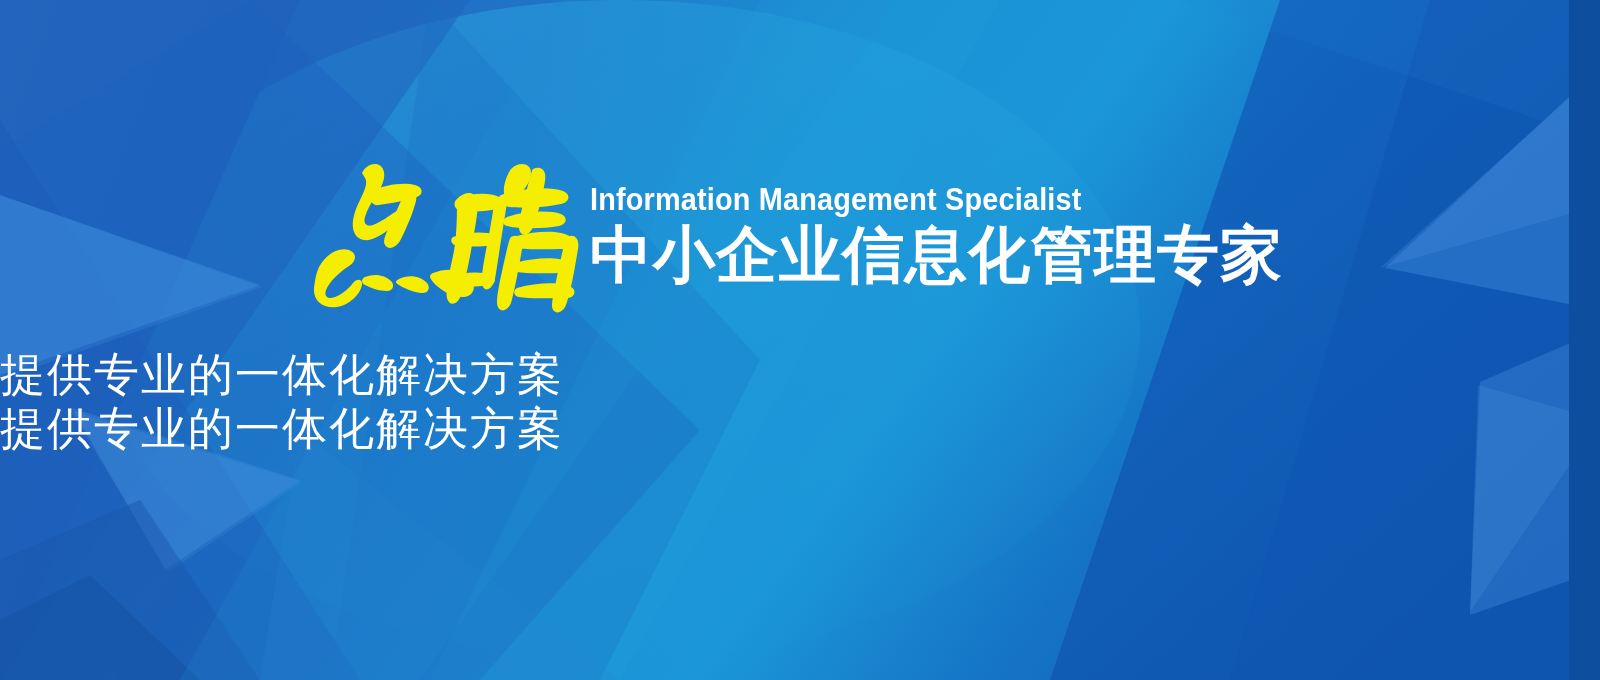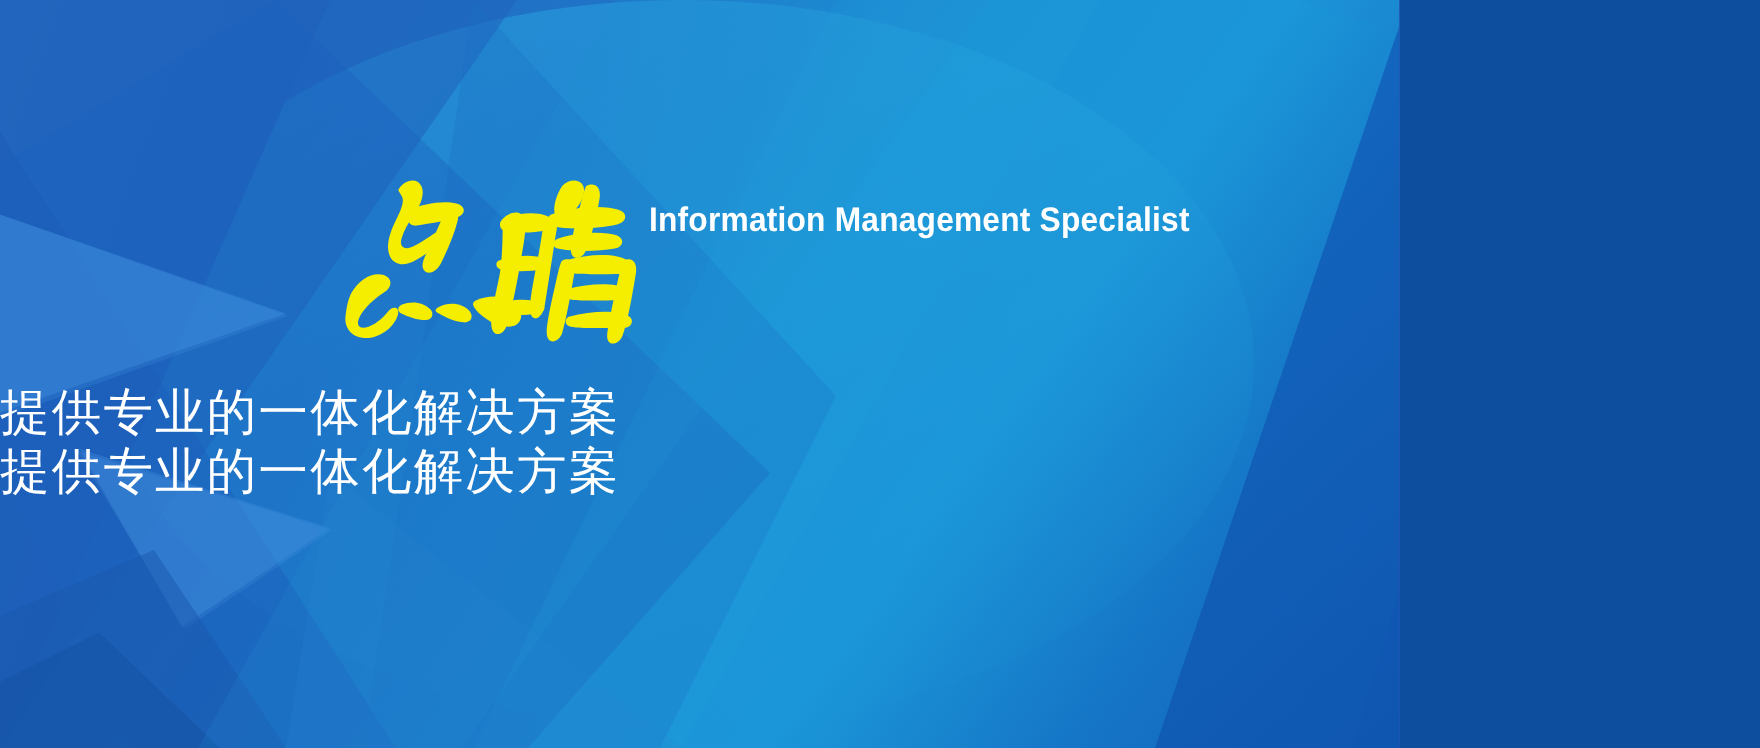--- a/index.html
+++ b/index.html
@@ -3,21 +3,21 @@
 <meta charset="utf-8">
 <title>Banner</title>
 <style>
   html, body {
     margin: 0;
     padding: 0;
     background: #0d4f9e;
   }
   #banner {
     position: relative;
-    width: 1272px;
+    width: 1569px;
     height: 680px;
     overflow: hidden;
     font-family: "Liberation Sans", "DejaVu Sans", sans-serif;
     background: #8b5cf6;
   }
   #bg-svg {
     position: absolute;
     left: 0; top: 0;
     width: 1600px;
     height: 680px;
@@ -242,20 +242,21 @@
           <path d="M262 82 C269 78, 275 83, 273 94 C270 112, 266 136, 261 150
                    C257 160, 246 160, 247 149 C248 139, 254 112, 258 94
                    C260 86, 261 83, 262 82 Z"></path>
         </g>
       </svg>
       <span id="logo-fallback">点睛</span>
     </div>
 
     <div id="headline-block">
       <div id="tagline-en">Information Management Specialist</div>
+      <div id="headline-cn">中小企业信息化管理专家</div>
     </div>
 
     <div id="slogan-block">
       <div class="slogan-line">提供专业的一体化解决方案</div>
       <div class="slogan-line">提供专业的一体化解决方案</div>
     </div>
 
 
   </div>
 </div>

